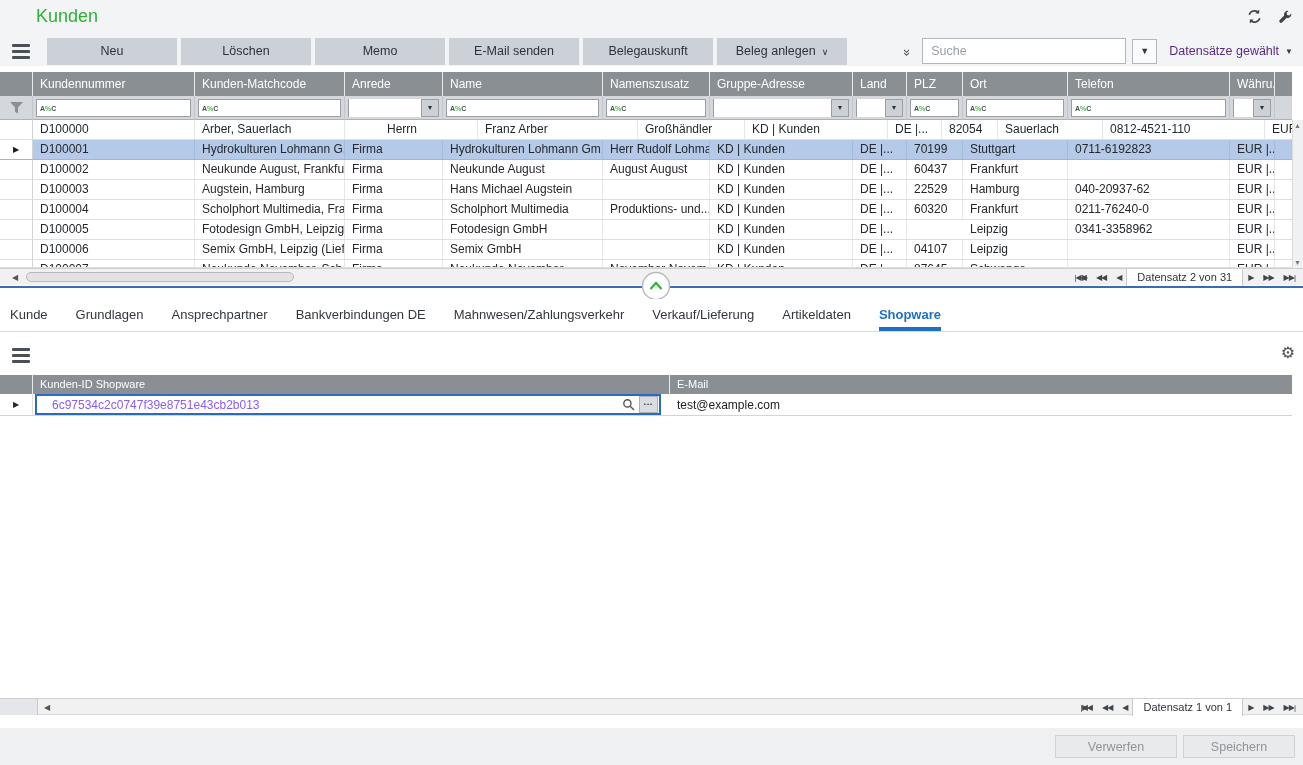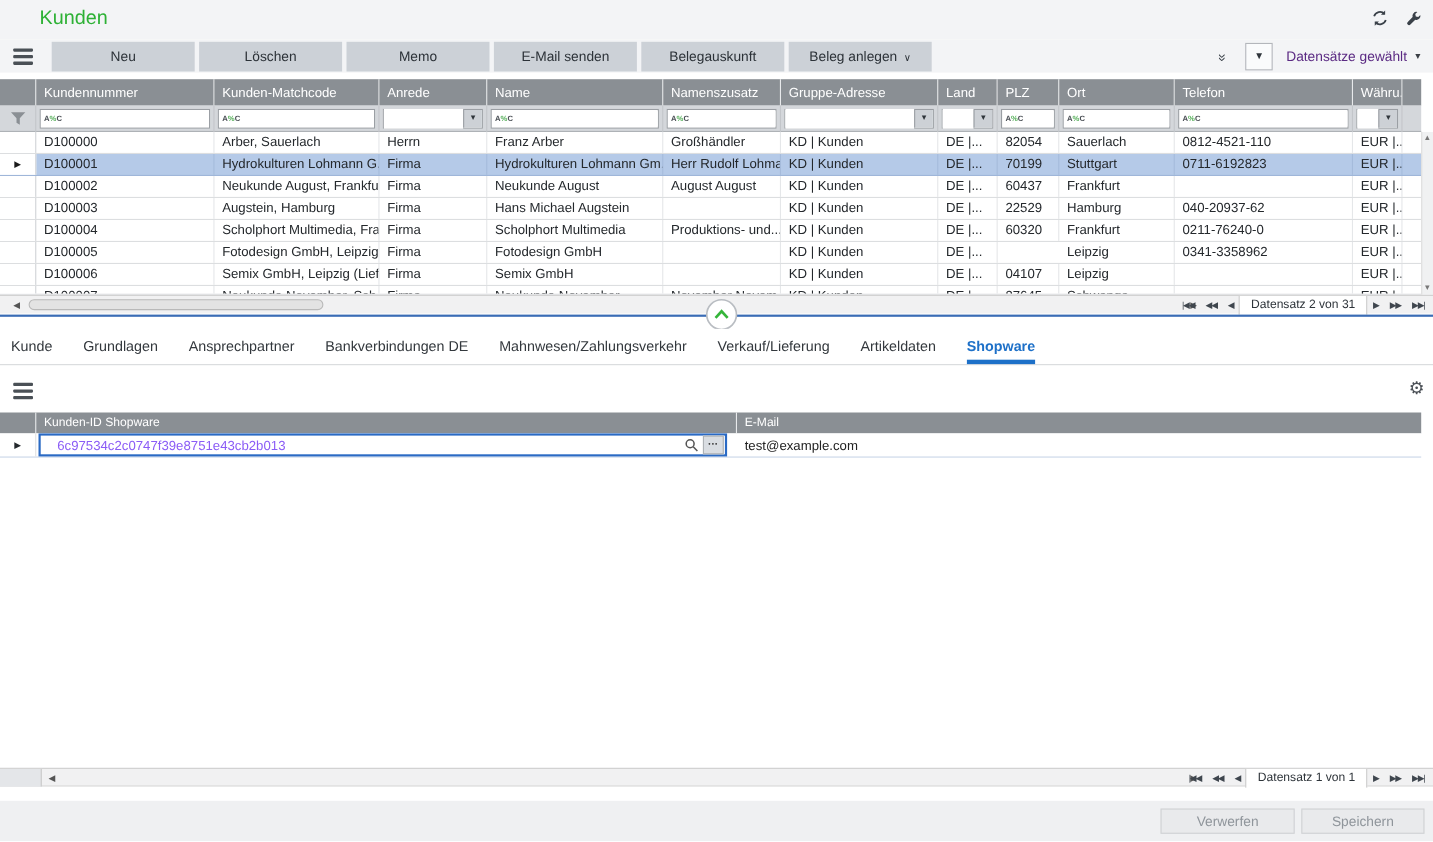--- a/index.html
+++ b/index.html
@@ -122,20 +122,21 @@
     <button class="tb-btn">Neu</button>
     <button class="tb-btn">Löschen</button>
     <button class="tb-btn">Memo</button>
     <button class="tb-btn">E-Mail senden</button>
     <button class="tb-btn">Belegauskunft</button>
     <button class="tb-btn">
       <span>Beleg anlegen</span><span class="chev">∨</span>
     </button>
     <div class="tb-right">
       <span class="collapse-chev">»</span>
+      <input class="search-input" type="text" placeholder="Suche" style="">
       <button class="filter-toggle">▼</button>
       <span class="records-selected">
         <span>Datensätze gewählt</span>
         <span class="chev">▼</span>
       </span>
     </div>
   </div>
 
   <div class="grid-header" id="grid-header">
       <div class="gh-cell" style="width: 33px;"></div>
@@ -224,21 +225,21 @@
           <div class="combo-btn">▼</div>
         </div>
       </div>
       <div class="f-cell" style="width: 17px; border-right: none;"></div>
     </div>
   <div class="grid-body" id="grid-body">
       <div class="g-row">
         <div class="sel-cell"></div>
         <div class="g-cell" style="width: 162px;">D100000</div>
         <div class="g-cell" style="width: 150px;">Arber, Sauerlach</div>
-        <div class="g-cell" style="width: 98px;">Herrn</div>
+        <div class="g-cell" style="width: 98px; margin-left: 35px;">Herrn</div>
         <div class="g-cell" style="width: 160px;">Franz Arber</div>
         <div class="g-cell" style="width: 107px;">Großhändler</div>
         <div class="g-cell" style="width: 143px;">KD | Kunden</div>
         <div class="g-cell" style="width: 54px;">DE |...</div>
         <div class="g-cell" style="width: 56px;">82054</div>
         <div class="g-cell" style="width: 105px;">Sauerlach</div>
         <div class="g-cell" style="width: 162px;">0812-4521-110</div>
         <div class="g-cell" style="width: 45px;">EUR |...</div>
         <div class="g-cell" style="width: 17px; border-right: none;"></div>
       </div>

